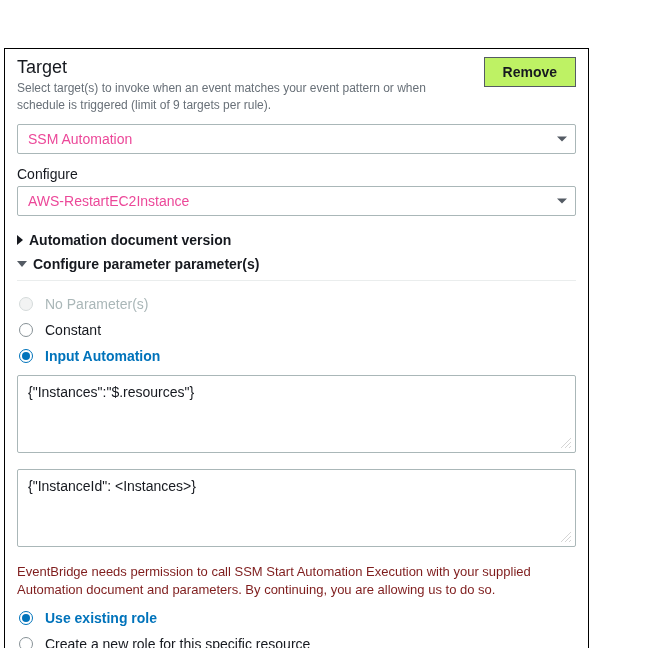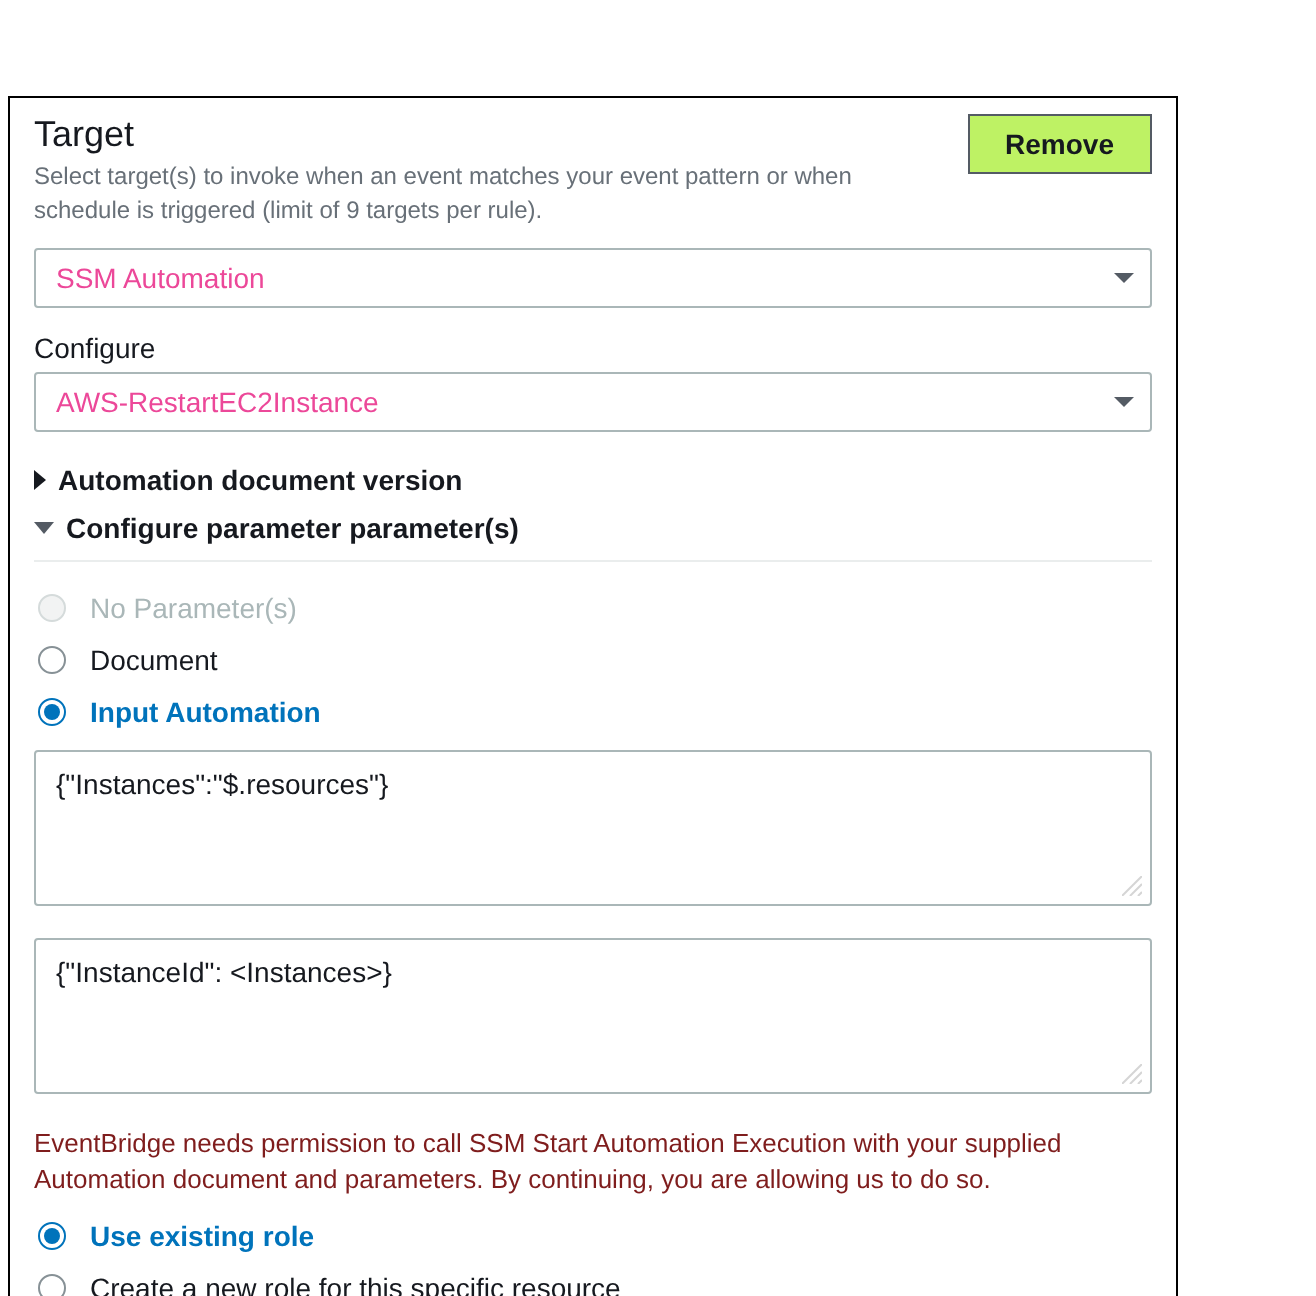--- a/index.html
+++ b/index.html
@@ -213,21 +213,21 @@
   </div>
   <hr class="section-divider">
 
   <div class="radio-group">
     <div class="radio-row disabled">
       <span class="radio-circle disabled"></span>
       <span class="radio-label">No Parameter(s)</span>
     </div>
     <div class="radio-row">
       <span class="radio-circle"></span>
-      <span class="radio-label">Document</span>
+      <span class="radio-label">Constant</span>
     </div>
     <div class="radio-row selected">
       <span class="radio-circle selected"></span>
       <span class="radio-label">Input Automation</span>
     </div>
   </div>
 
   <div class="spacer-sm"></div>
 
   <div class="textarea-box">{"Instances":"$.resources"}

